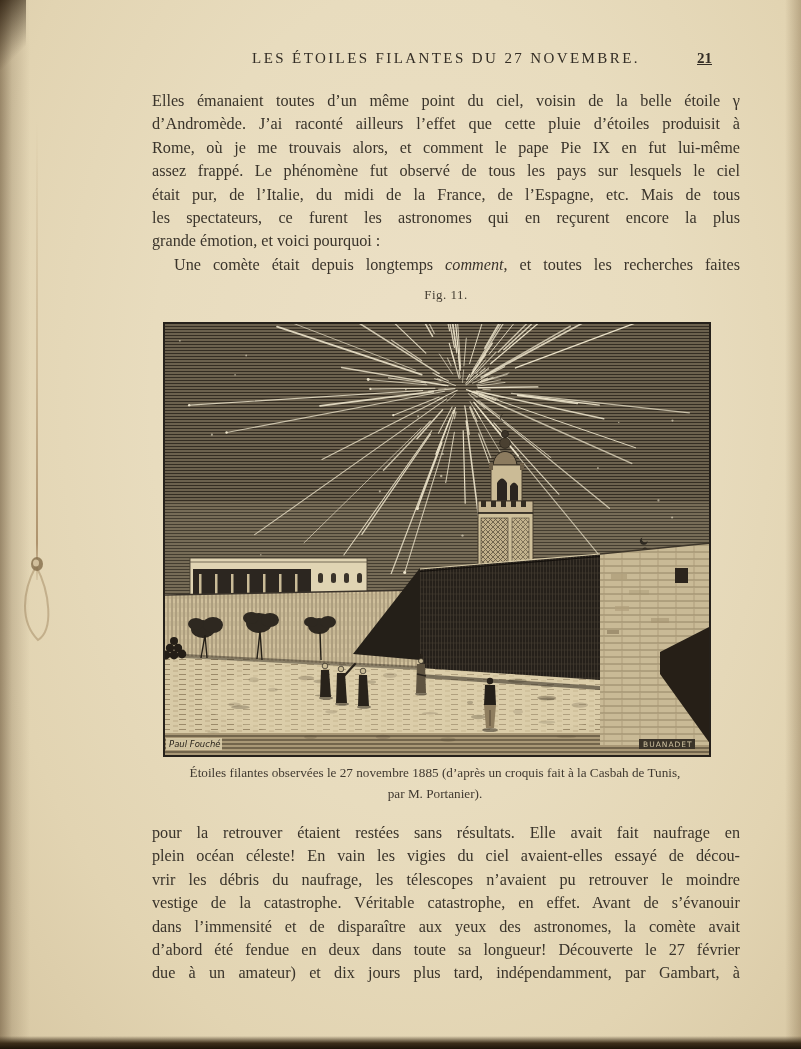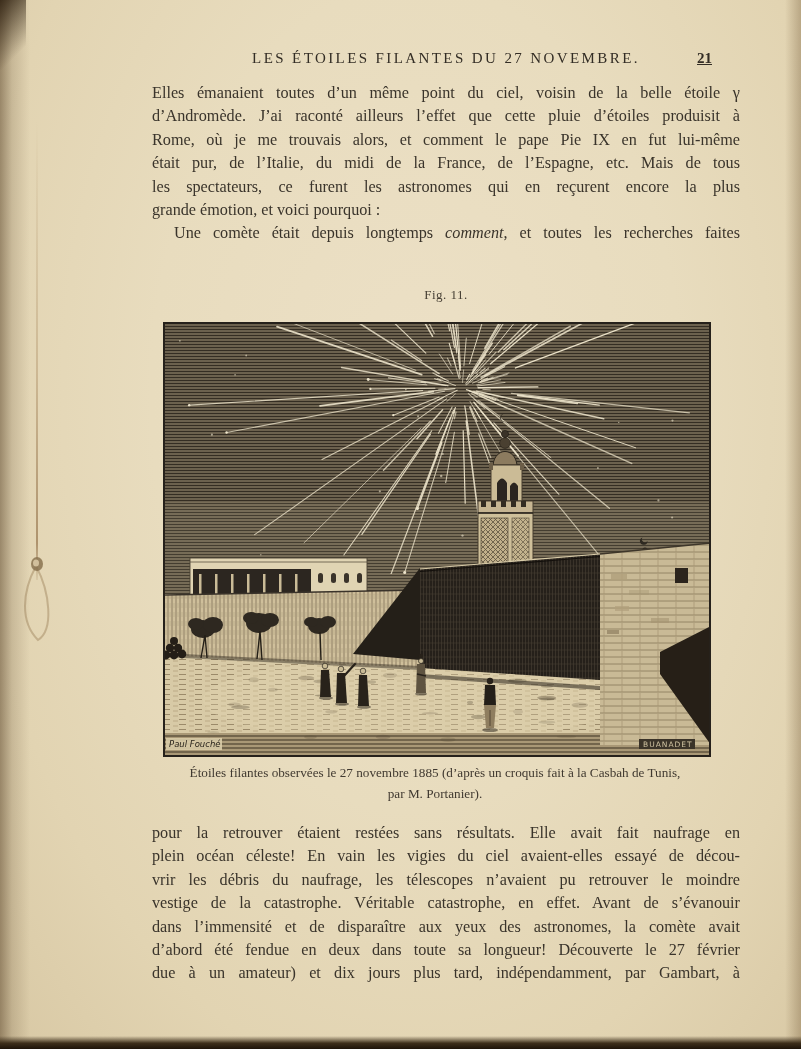--- a/index.html
+++ b/index.html
@@ -49,24 +49,25 @@
 </head>
 <body>
 
 <div class="page">
 
   <div class="header">
     <span class="title">LES ÉTOILES FILANTES DU 27 NOVEMBRE.</span>
     <span class="pageno">21</span>
   </div>
 
-  <div class="para" style="top:82px;">
+  <div class="para" style="top:90px;">
     <div class="pline just">Elles émanaient toutes d’un même point du ciel, voisin de la belle étoile γ</div>
     <div class="pline just">d’Andromède. J’ai raconté ailleurs l’effet que cette pluie d’étoiles produisit à</div>
     <div class="pline just">Rome, où je me trouvais alors, et comment le pape Pie IX en fut lui-même</div>
+    <div class="pline just">assez frappé. Le phénomène fut observé de tous les pays sur lesquels le ciel</div>
     <div class="pline just">était pur, de l’Italie, du midi de la France, de l’Espagne, etc. Mais de tous</div>
     <div class="pline just">les spectateurs, ce furent les astronomes qui en reçurent encore la plus</div>
     <div class="pline">grande émotion, et voici pourquoi :</div>
     <div class="pline just indent"><span>Une comète était depuis longtemps </span><span class="it">comment</span><span>, et toutes les recherches faites</span></div>
   </div>
 
   <div class="fig-label">Fig. 11.</div>
 
   <div class="engraving">
     <svg width="548" height="435" viewBox="0 0 548 435">

